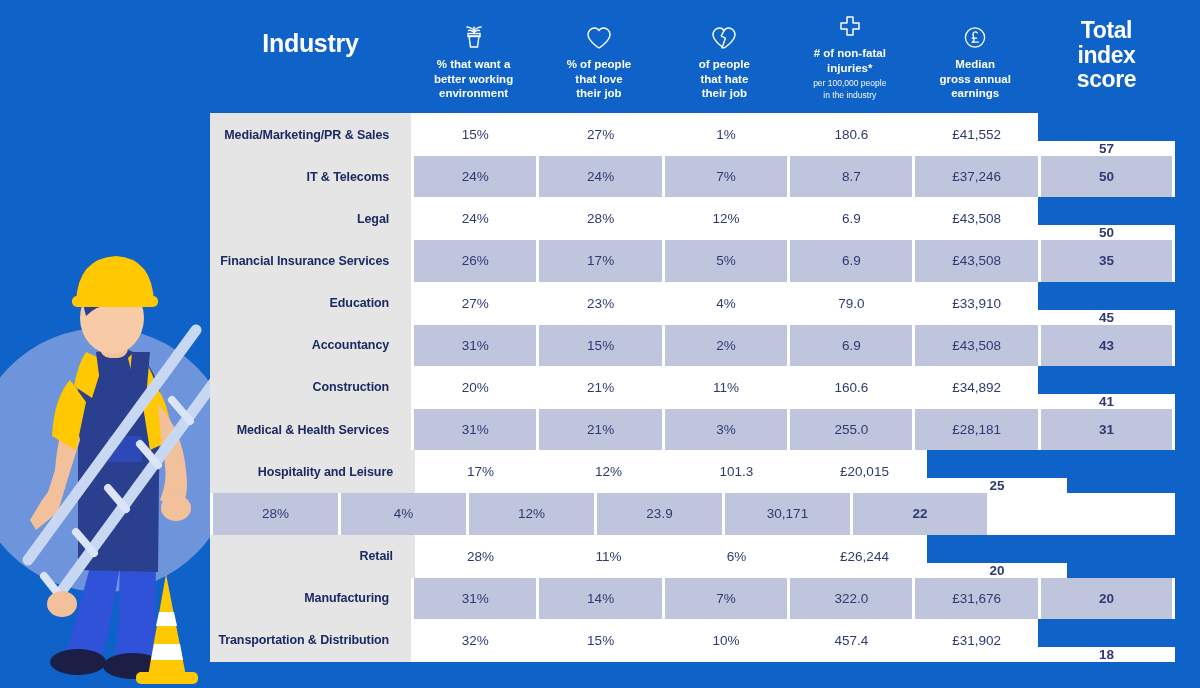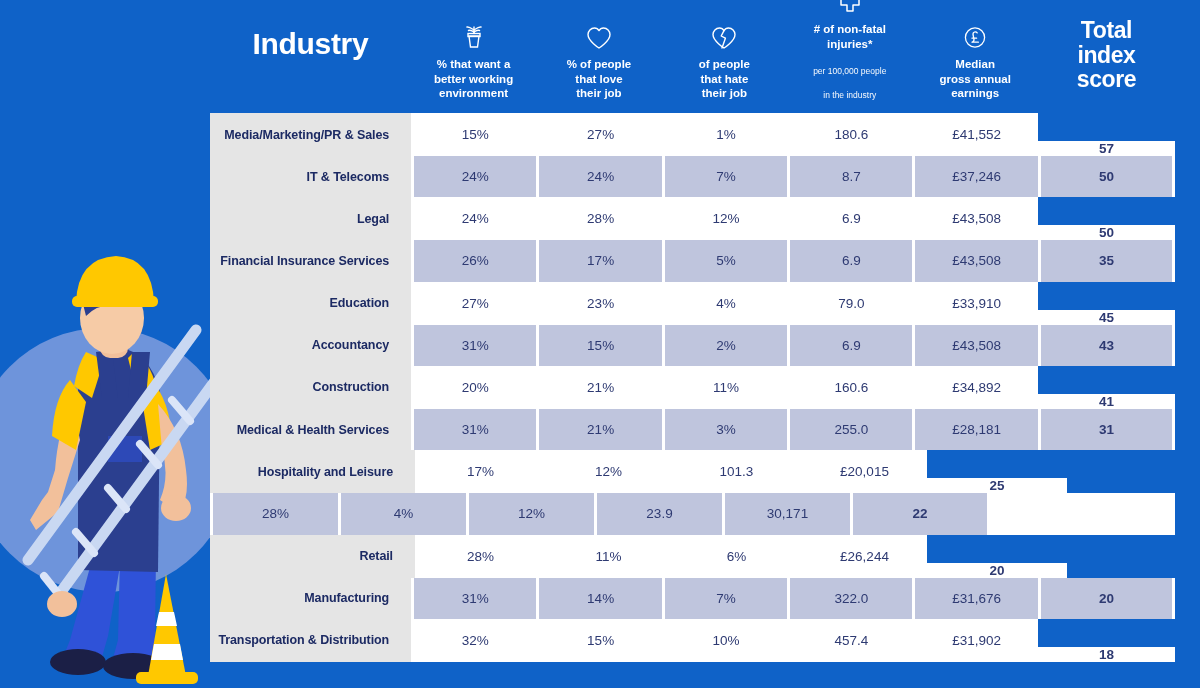--- a/index.html
+++ b/index.html
@@ -48,21 +48,21 @@
   }
   .hcell.industry {
     width: 205px;
     justify-content: center;
     padding-bottom: 26px;
   }
   .hcell.metric { width: 128px; }
   .hcell.total  { width: 140px; justify-content: center; padding-bottom: 3px;}
 
   .h-title-big {
-    font-size: 30px;
+    font-size: 25px;
     font-weight: bold;
     letter-spacing: -0.3px;
     line-height: 1.1;
   }
   .h-total-big {
     font-size: 23px;
     font-weight: bold;
     line-height: 1.08;
     letter-spacing: -0.4px;
   }
@@ -75,21 +75,21 @@
   }
   .h-label {
     font-size: 11.5px;
     font-weight: bold;
     line-height: 1.28;
   }
   .h-sub {
     font-size: 8.5px;
     font-weight: normal;
     line-height: 1.25;
-    margin-top: 14px;
+    margin-top: 2px;
     opacity: 0.97;
   }
 
   #grid {
     position: absolute;
     left: 0; top: 113px;
     width: 965px; height: 549px;
     display: flex;
     flex-direction: column;
   }

